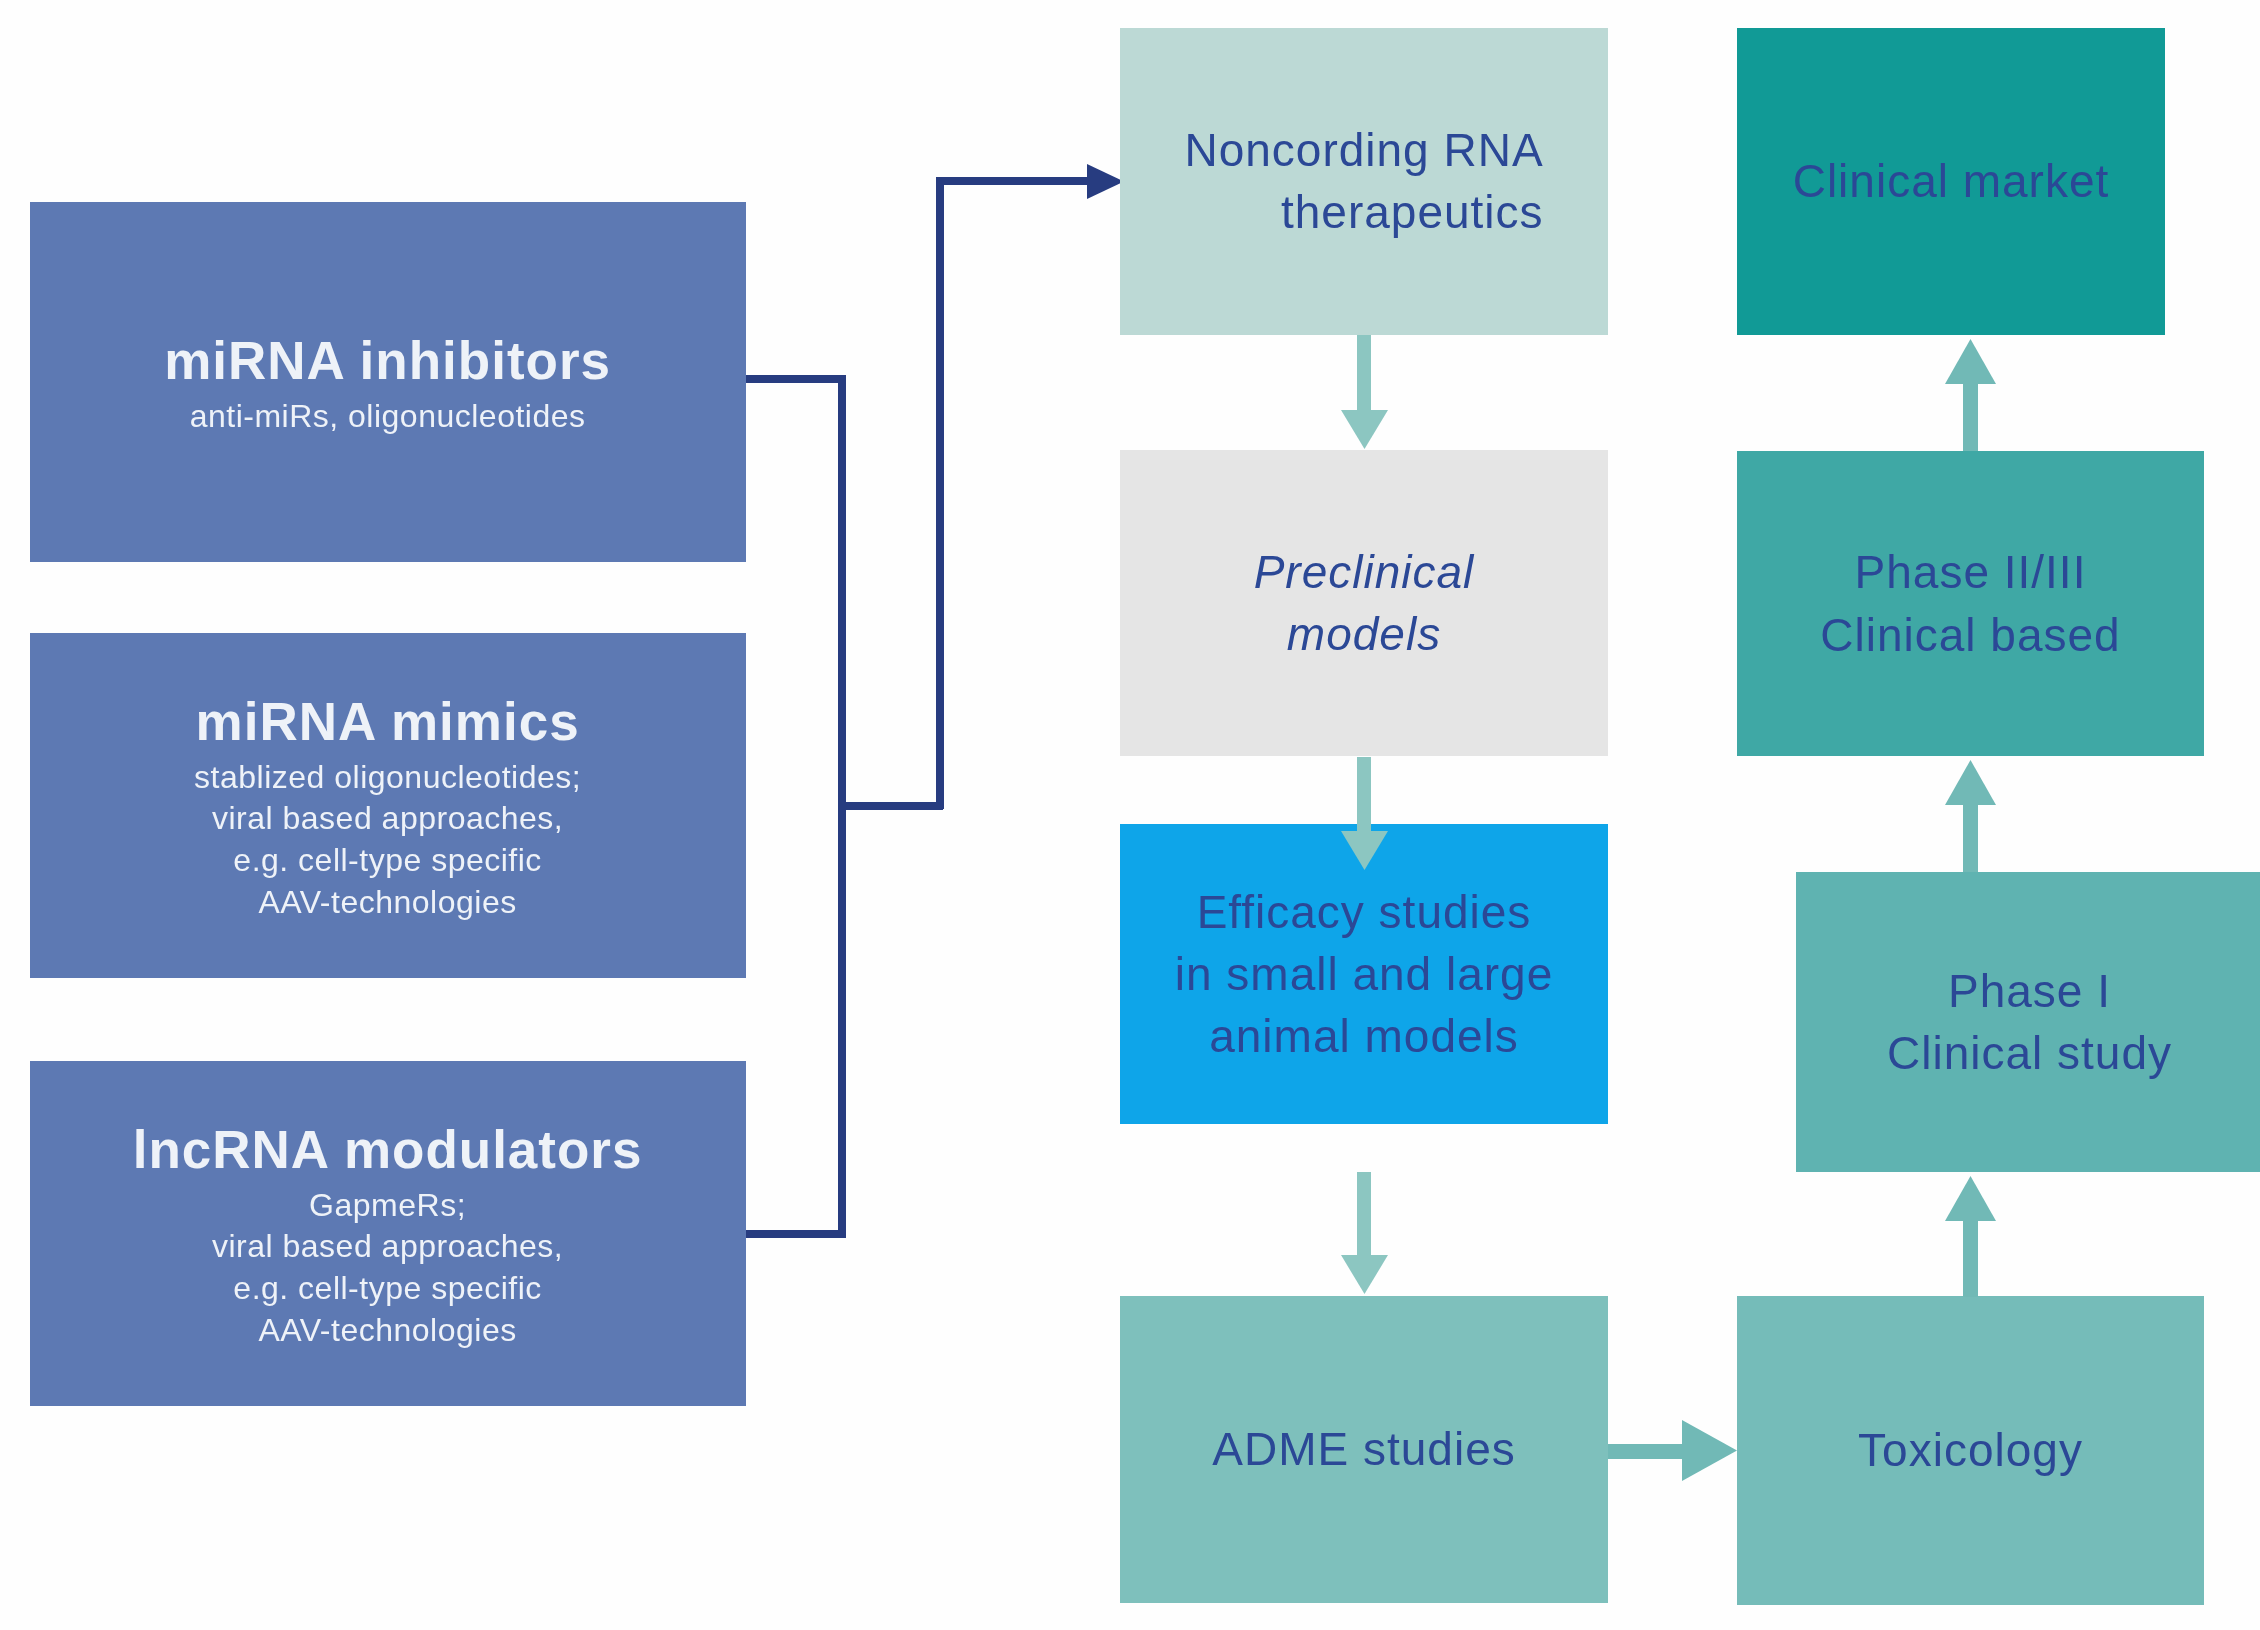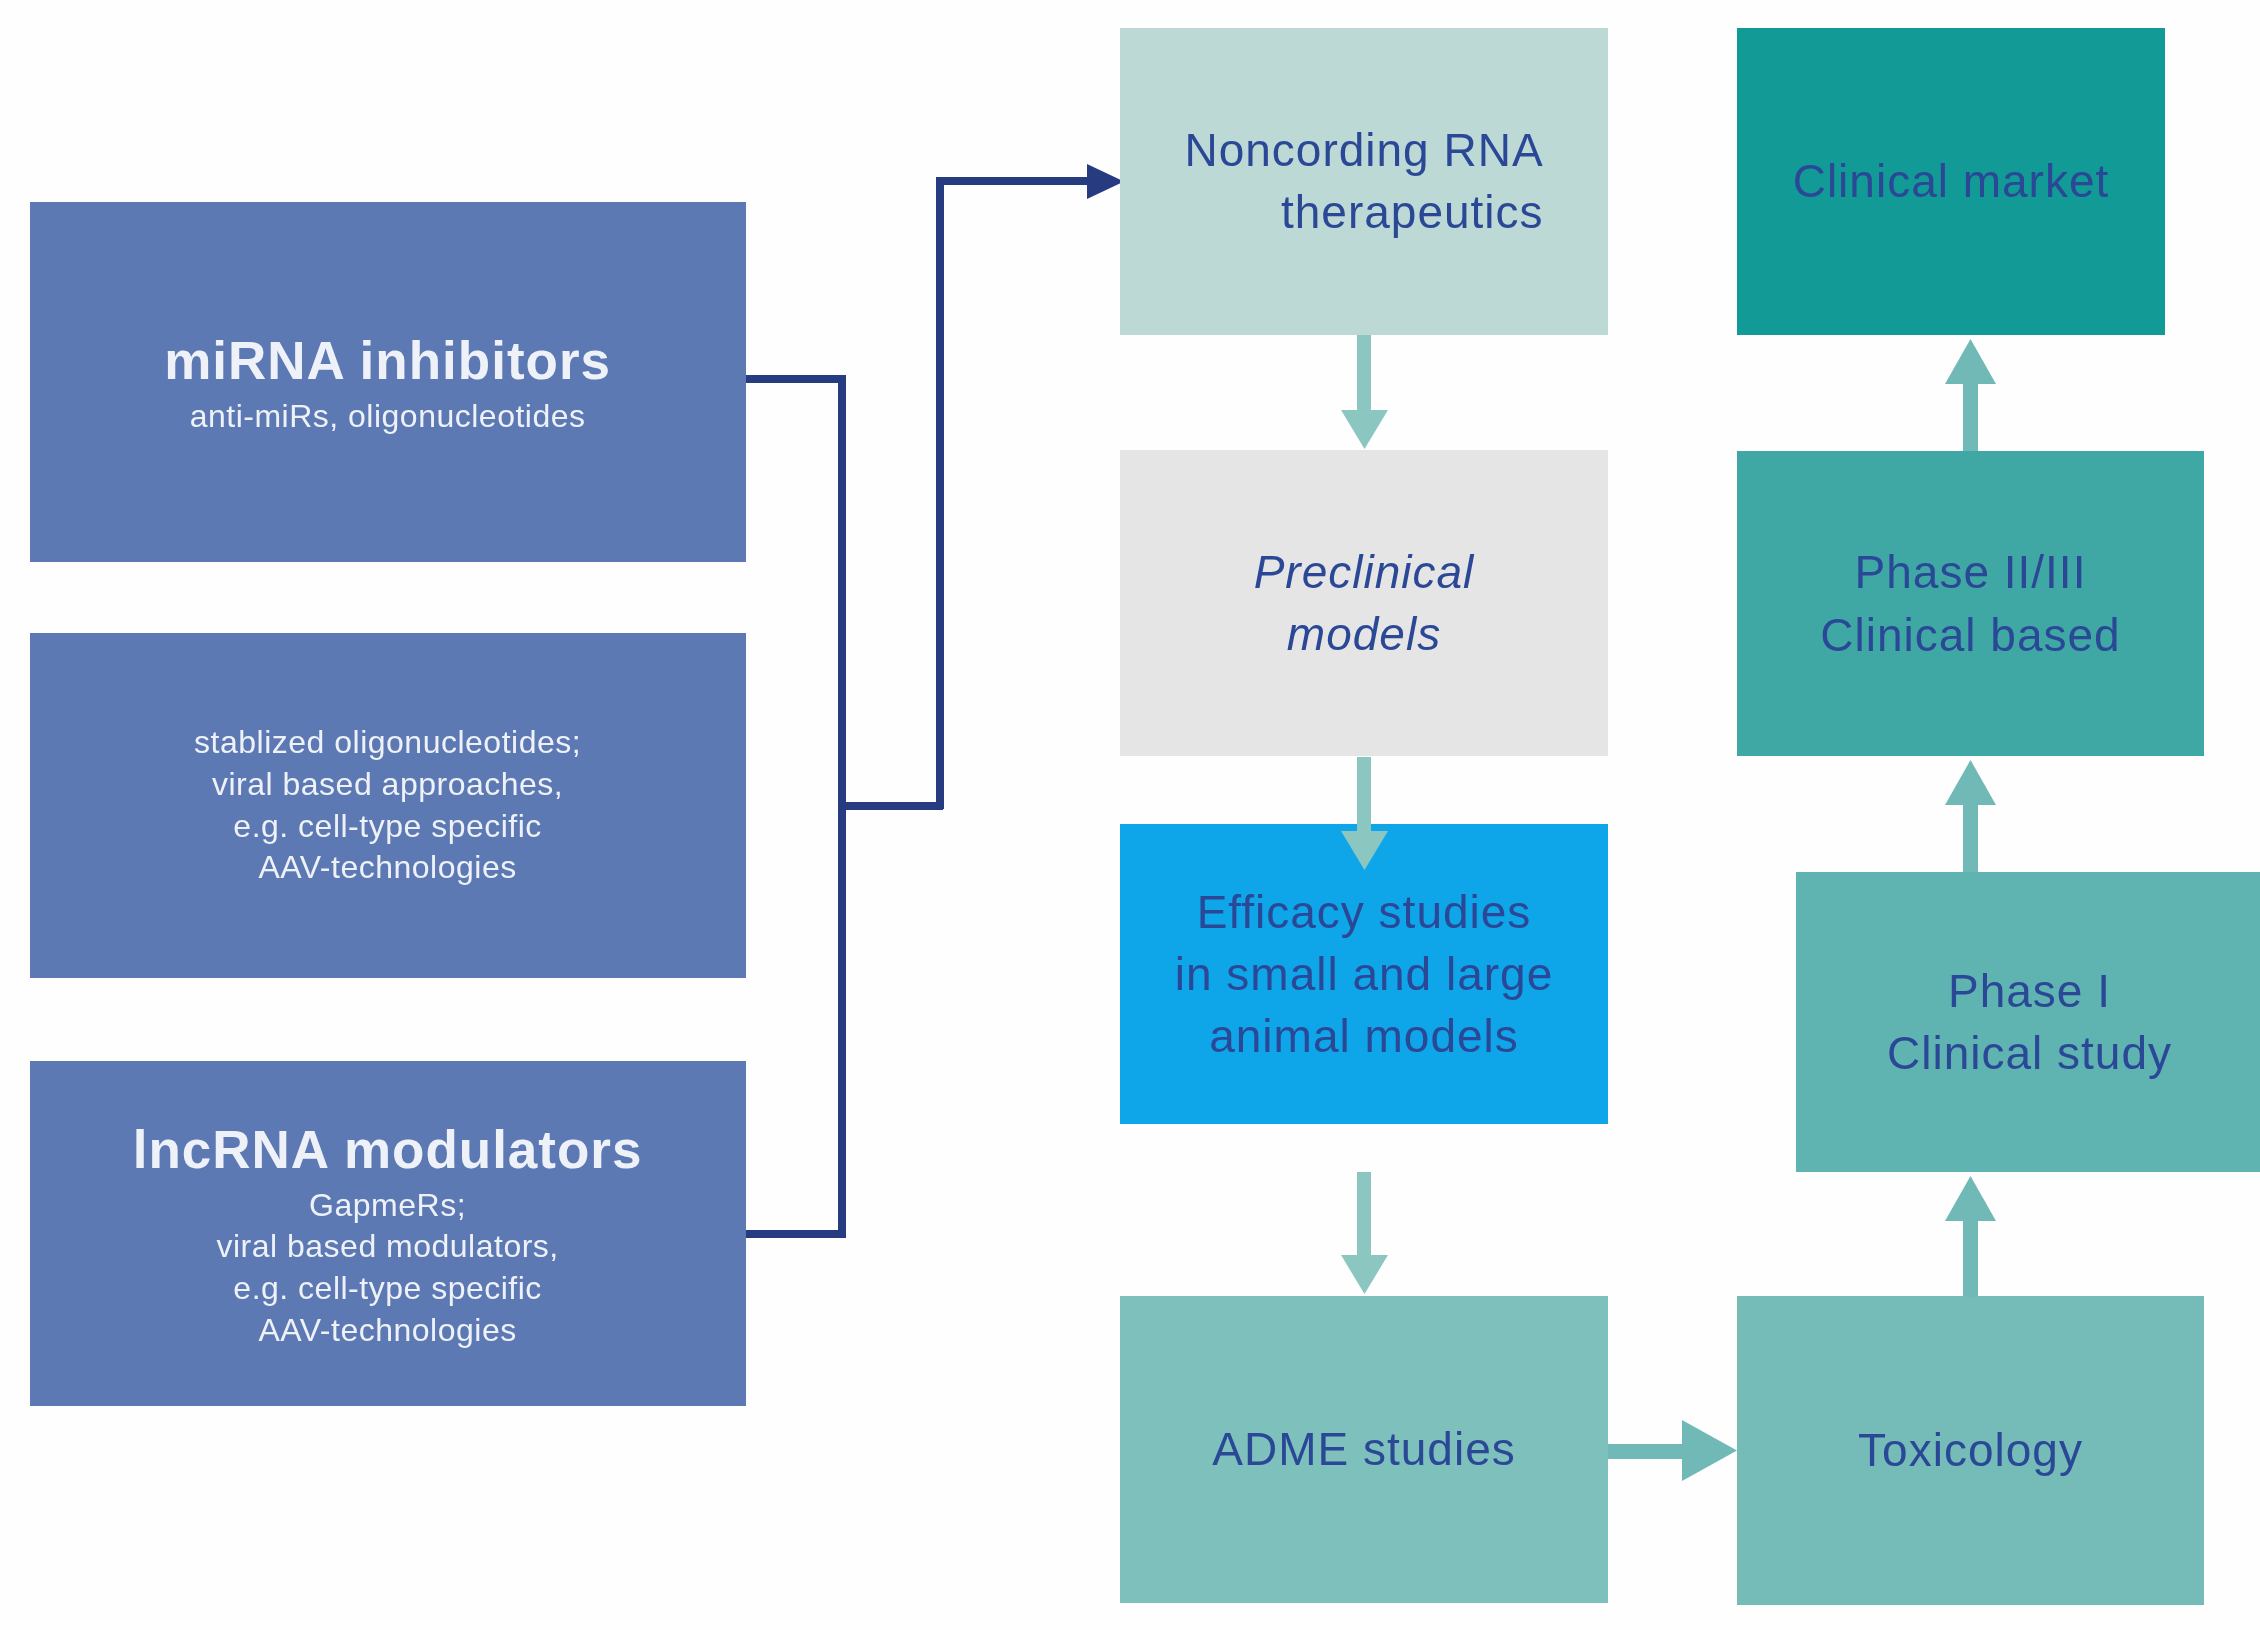--- a/index.html
+++ b/index.html
@@ -33,30 +33,31 @@
 <body>
 
 <div id="canvas">
 
   <div class="box left-box" style="left: 29.6px; top: 202px; width: 716px; height: 360px; background-color: rgb(93, 121, 179);">
     <div class="left-title">miRNA inhibitors</div>
     <div class="left-details">anti-miRs, oligonucleotides</div>
   </div>
 
   <div class="box left-box" style="left: 29.6px; top: 633px; width: 716px; height: 345px; background-color: rgb(93, 121, 179);">
+    <div class="left-title">miRNA mimics</div>
     <div class="left-details">stablized oligonucleotides;
 viral based approaches,
 e.g. cell-type specific
 AAV-technologies</div>
   </div>
 
   <div class="box left-box" style="left: 29.6px; top: 1061px; width: 716px; height: 345px; background-color: rgb(93, 121, 179);">
     <div class="left-title">lncRNA modulators</div>
     <div class="left-details">GapmeRs;
-viral based modulators,
+viral based approaches,
 e.g. cell-type specific
 AAV-technologies</div>
   </div>
 
   <div class="seg" style="left: 746px; top: 375px; width: 97px; height: 7.9px; background-color: rgb(39, 60, 128);"></div>
   <div class="seg" style="left: 746px; top: 1230px; width: 97px; height: 7.9px; background-color: rgb(39, 60, 128);"></div>
   <div class="seg" style="left: 838px; top: 375px; width: 7.9px; height: 863px; background-color: rgb(39, 60, 128);"></div>
   <div class="seg" style="left: 838px; top: 802px; width: 105px; height: 7.9px; background-color: rgb(39, 60, 128);"></div>
   <div class="seg" style="left: 936px; top: 177px; width: 7.9px; height: 632px; background-color: rgb(39, 60, 128);"></div>
   <div class="seg" style="left: 936px; top: 177px; width: 154px; height: 7.9px; background-color: rgb(39, 60, 128);"></div>

